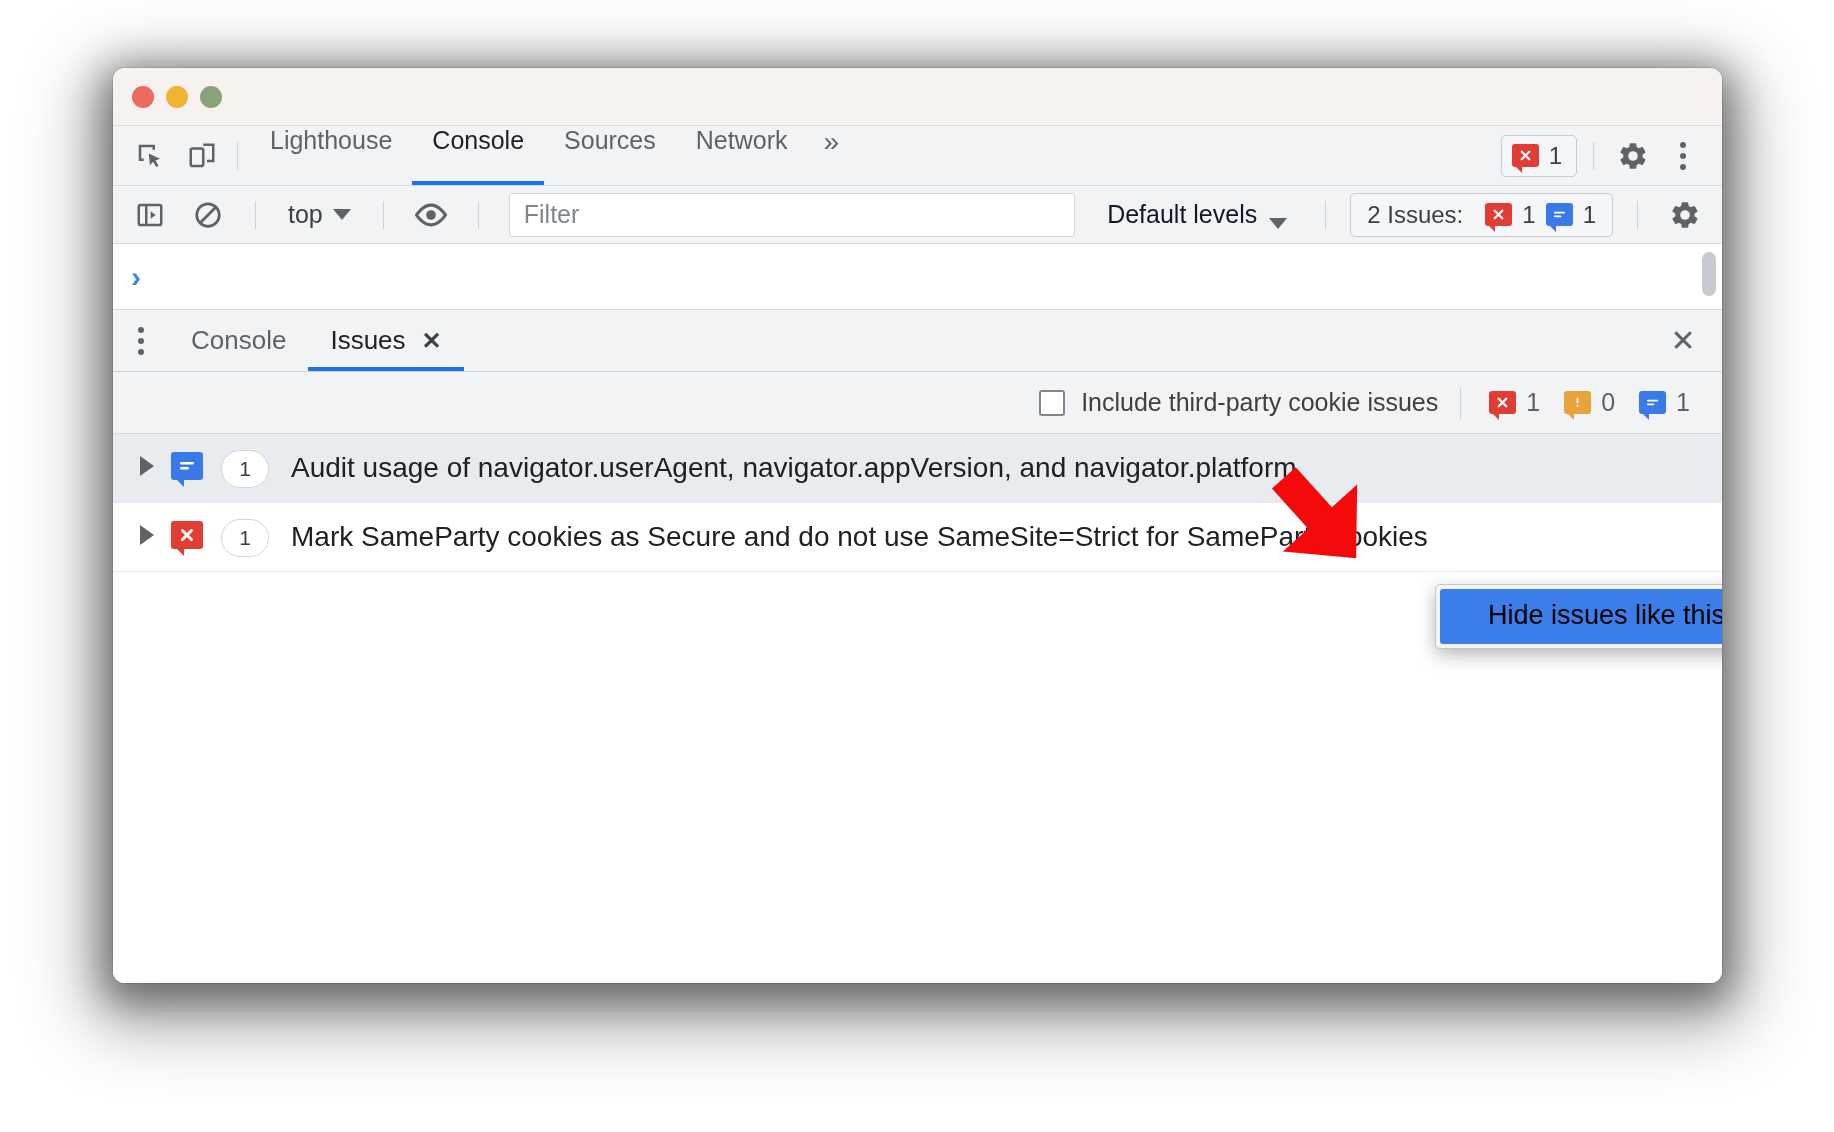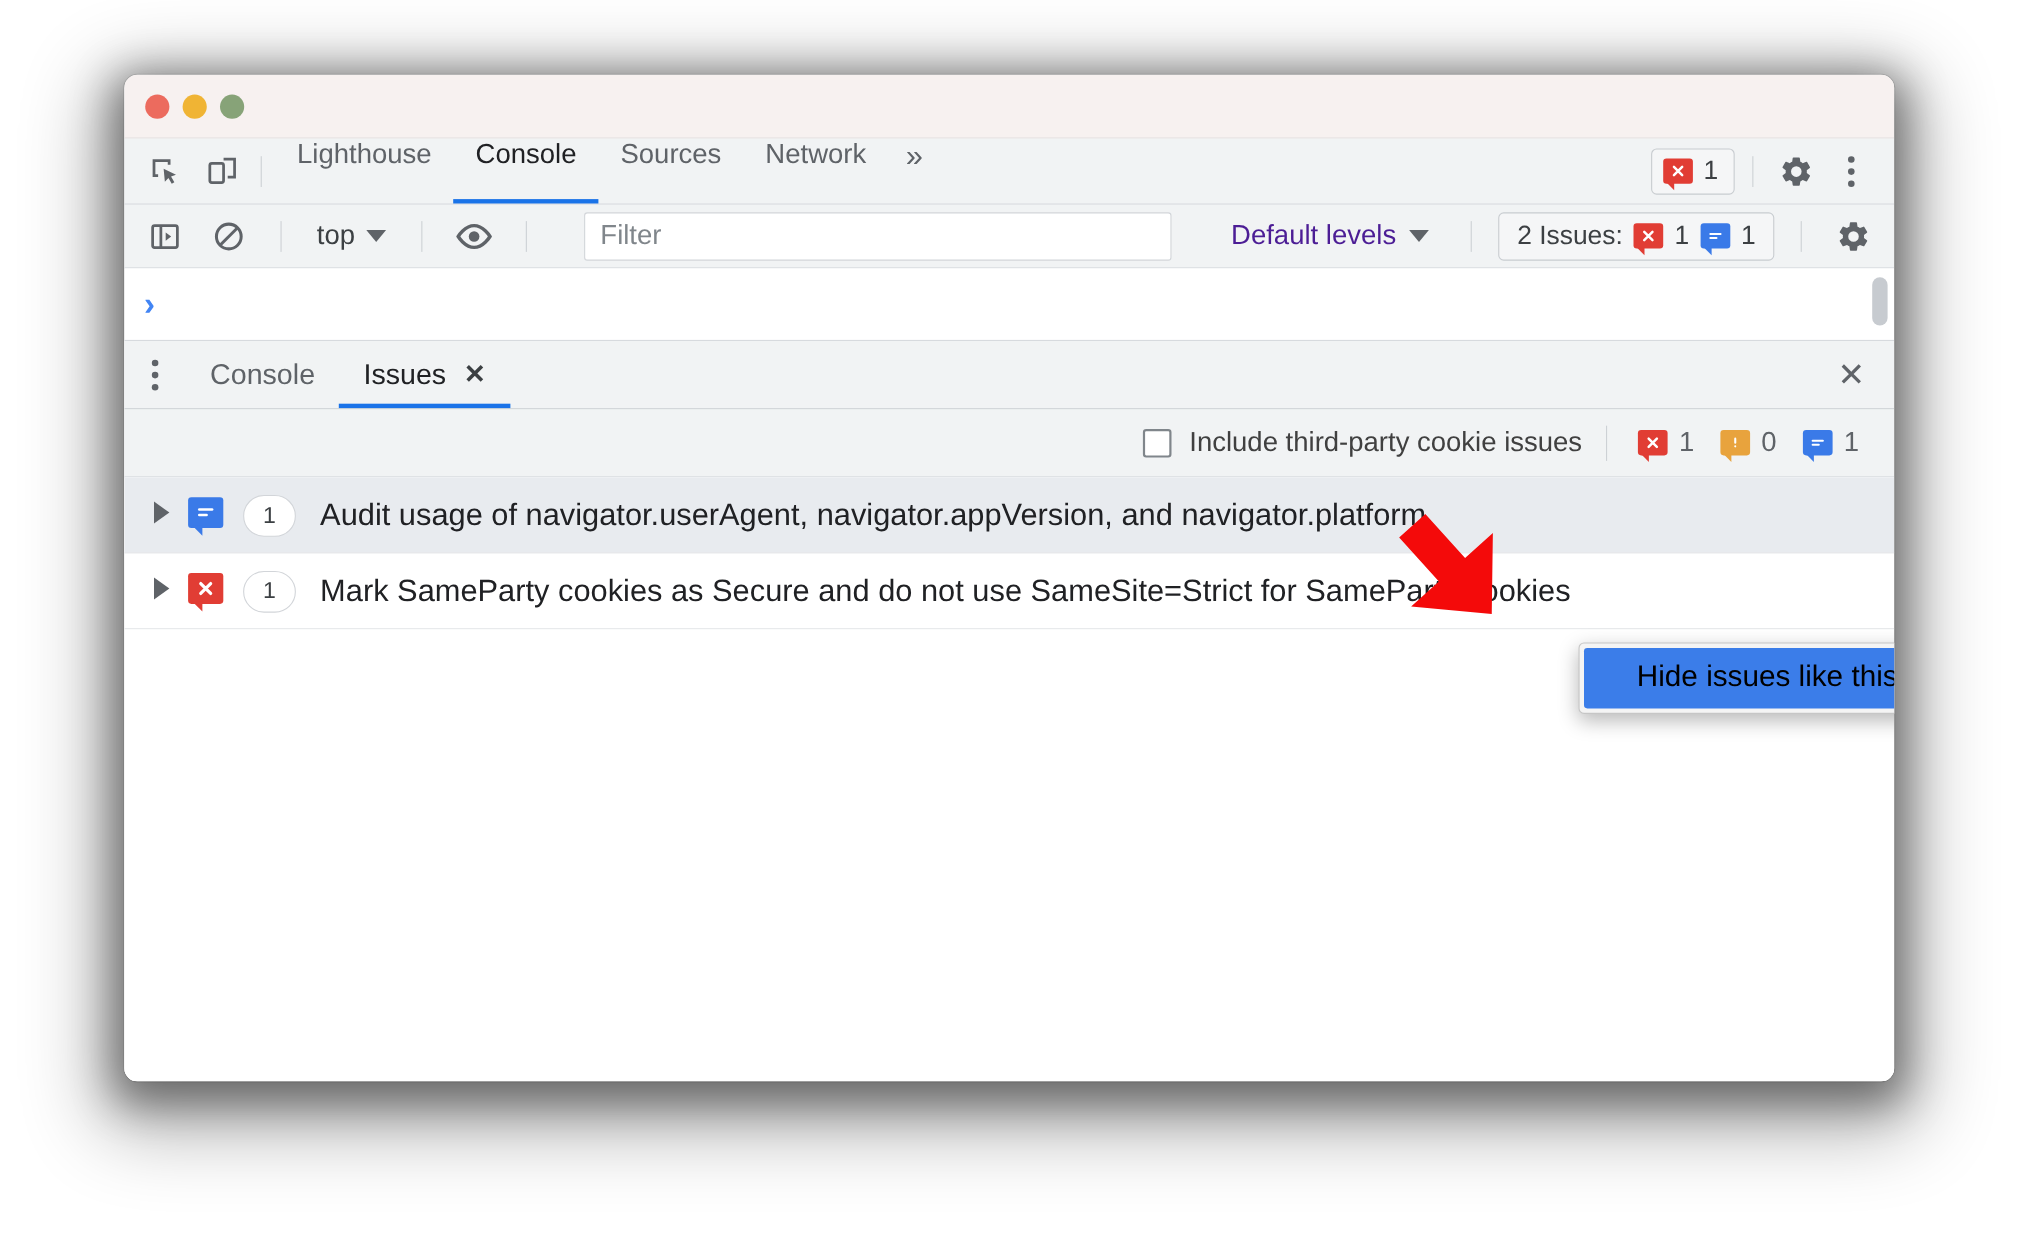--- a/index.html
+++ b/index.html
@@ -149,45 +149,45 @@
   }
   .caret {
     width: 0; height: 0;
     border-left: 9px solid transparent;
     border-right: 9px solid transparent;
     border-top: 11px solid #5f6368;
   }
   .filter-input {
     flex: 1 1 auto;
     height: 44px;
-    margin: 0 28px;
+    margin: 0 6px;
     background: #ffffff;
     border: 1px solid #d2d5d9;
     border-radius: 3px;
     display: flex; align-items: center;
     padding: 0 14px;
     min-width: 50px;
   }
   .filter-ph { font-size: 25px; color: #80868b; }
   .levels {
-    display: flex; align-items: center; gap: 12px;
-    font-size: 25px; color: #4c1d95;
+    display: flex; align-items: flex-end; gap: 12px;
+    font-size: 25px; color: #0f172a;
     padding: 0 14px;
     white-space: nowrap;
   }
   .issues-chip {
     display: flex; align-items: center; gap: 10px;
     border: 1px solid #c8ccd0;
     border-radius: 5px;
     background: #f5f6f7;
     padding: 4px 16px;
     height: 44px;
     white-space: nowrap;
   }
-  .issues-chip .lbl { font-size: 24px; color: #3c4043; margin-right: 0; }
+  .issues-chip .lbl { font-size: 24px; color: #3c4043; margin-right: 12px; }
   
   .console-out {
     flex: 0 0 66px;
     background: #ffffff;
     border-bottom: 1px solid #d7dade;
     display: flex;
     align-items: center;
     position: relative;
   }
   .prompt-chevron {

